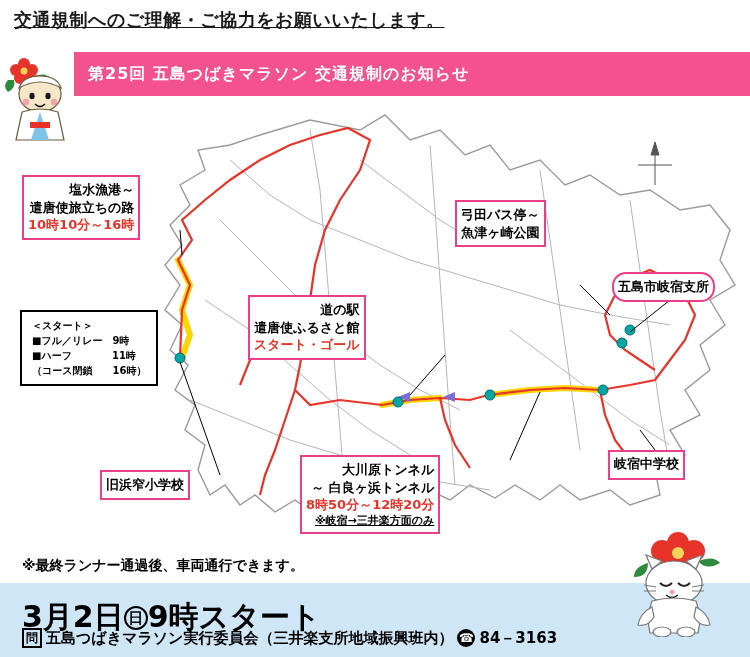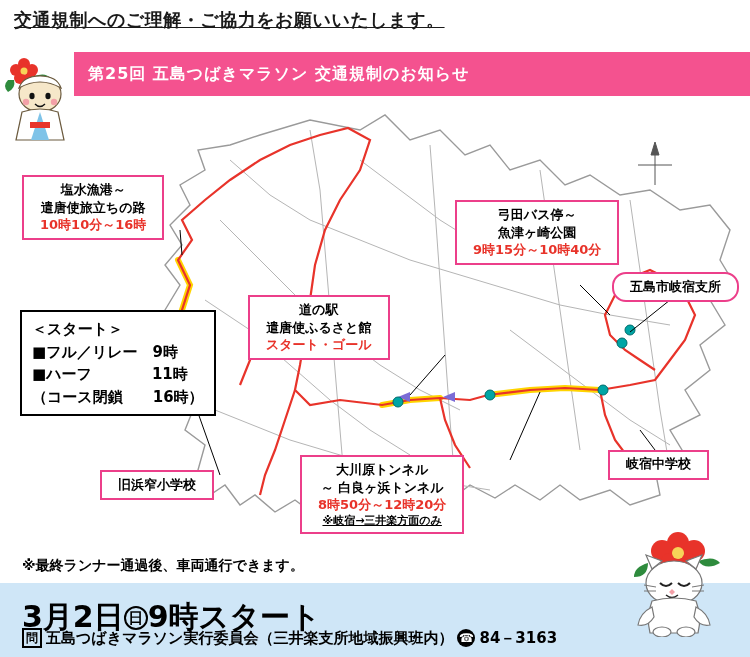--- a/index.html
+++ b/index.html
@@ -42,43 +42,43 @@
   .map-area {
     position: absolute; left: 110px; top: 100px;
     width: 640px; height: 470px;
   }
 
   
   .callout {
     position: absolute;
     background: #ffffff;
     border: 2px solid #ec3f8a;
-    padding: 4px 16px;
+    padding: 4px 4px;
     font-size: 13px; font-weight: bold; color: #000;
     line-height: 1.35;
-    text-align: center;
+    text-align: right;
     white-space: nowrap;
   }
   .callout .accent { color: #e8332a; }
   .callout .sub { font-size: 11px; font-weight: bold; color: #000; text-decoration: underline; }
 
   .cb-shiomizu { left: 22px; top: 175px; }
   .cb-yumita { left: 455px; top: 200px; }
   .cb-michinoeki { left: 248px; top: 295px; }
   .cb-okawara { left: 300px; top: 455px; }
   .cb-gotoshi { left: 612px; top: 272px; border-radius: 14px; }
   .cb-kishuku-jhs { left: 608px; top: 450px; font-family: Liberation Mono, monospace; }
   .cb-hamasako { left: 100px; top: 470px; }
 
   
   .start-box {
     position: absolute; left: 20px; top: 310px;
     border: 2px solid #000; background: #fff;
     padding: 6px 10px;
-    font-size: 15px; font-weight: bold; color: #000;
+    font-size: 10px; font-weight: bold; color: #000;
     line-height: 1.5; white-space: nowrap;
   }
 
   
   .footnote {
     position: absolute; left: 22px; top: 557px;
     font-size: 14px; font-weight: bold; color: #000;
   }
 
   
@@ -234,21 +234,20 @@
 
   <div class="callout cb-shiomizu">
     <div>塩水漁港～</div>
     <div>遣唐使旅立ちの路</div>
     <div class="accent">10時10分～16時</div>
   </div>
 
   <div class="callout cb-yumita">
     <div>弓田バス停～</div>
     <div>魚津ヶ崎公園</div>
-    <div class="accent">9時15分～10時40分</div>
   </div>
 
   <div class="callout cb-michinoeki">
     <div>道の駅</div>
     <div>遣唐使ふるさと館</div>
     <div class="accent">スタート・ゴール</div>
   </div>
 
   <div class="callout cb-okawara">
     <div>大川原トンネル</div>

